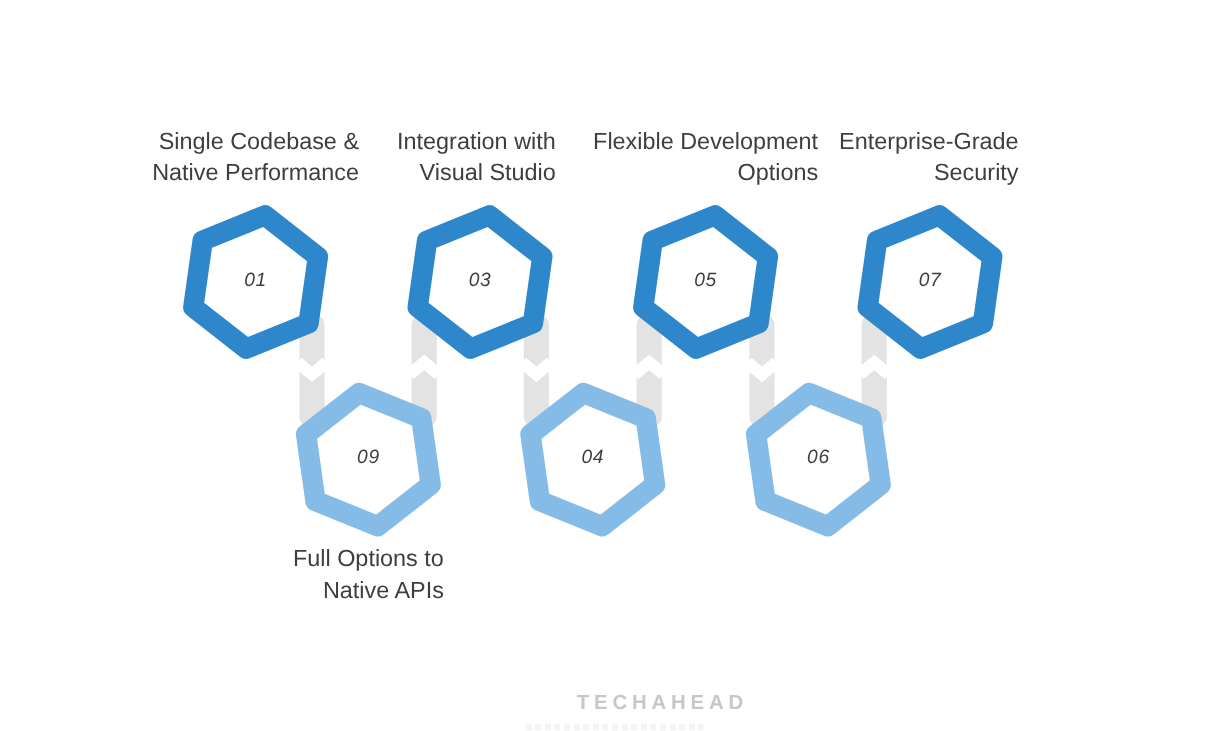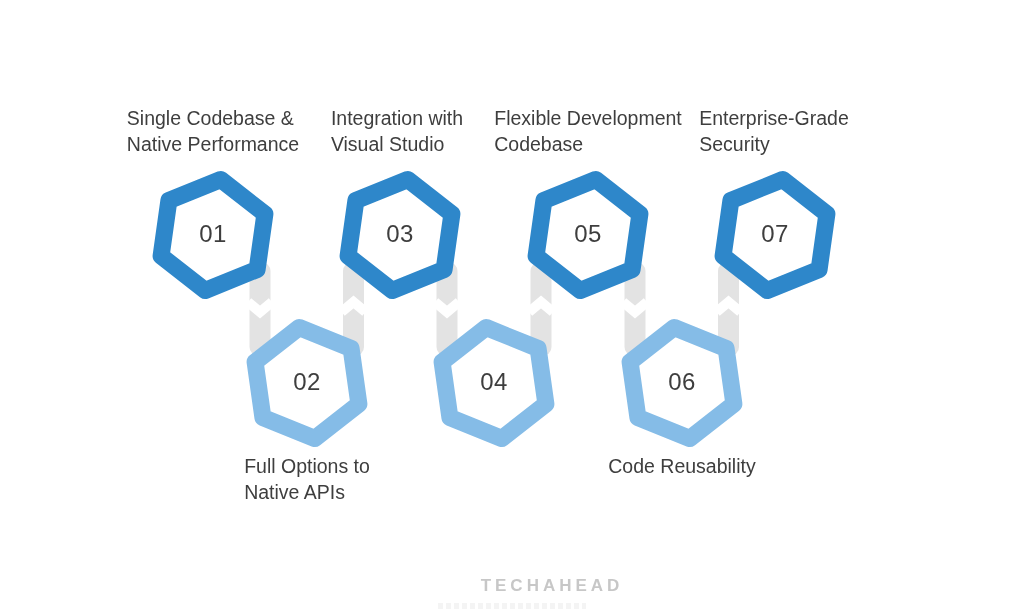--- a/index.html
+++ b/index.html
@@ -22,28 +22,29 @@
   }
   .shapes-layer { position: absolute; left: 0; top: 0; }
   .band { fill: var(--connector-gray); }
   .band-notch { fill: none; stroke: #ffffff; stroke-width: 10; stroke-linejoin: miter; }
   .hex { fill: #ffffff; stroke-width: 17; stroke-linejoin: round; }
   .hex-dark { stroke: var(--dark-blue); }
   .hex-light { stroke: var(--light-blue); }
   .hex-number {
     position: absolute;
     transform: translate(-50%, -50%);
-    font-size: 24px;
+    font-size: 16px;
     letter-spacing: 0.5px;
     color: var(--text-color);
+    font-style: italic;
   }
   .item-label {
     position: absolute;
     transform: translateX(-50%);
-    text-align: left;
+    text-align: right;
     white-space: pre-line;
     font-size: 19.5px;
     line-height: 26px;
     color: var(--text-color);
   }
   .brand-logo {
     position: absolute;
     top: 576px;
     left: 512px;
     transform: translateX(-50%);
@@ -113,35 +114,34 @@
     </g>
     <g>
       <polygon class="hex hex-light" points="486.2,327.5 538.1,348.5 545.9,404.0 501.8,438.5 449.9,417.5 442.1,362.0"></polygon>
     </g>
     <g>
       <polygon class="hex hex-light" points="674.2,327.5 726.1,348.5 733.9,404.0 689.8,438.5 637.9,417.5 630.1,362.0"></polygon>
     </g>
   </svg>
 
   <div class="hex-number" style="left:213px; top:234px">01</div>
-  <div class="hex-number" style="left:307px; top:382px">02</div>
+  <div class="hex-number" style="left:307px; top:382px">09</div>
   <div class="hex-number" style="left:400px; top:234px">03</div>
   <div class="hex-number" style="left:494px; top:382px">04</div>
   <div class="hex-number" style="left:588px; top:234px">05</div>
   <div class="hex-number" style="left:682px; top:382px">06</div>
   <div class="hex-number" style="left:775px; top:234px">07</div>
 
   <div class="item-label" style="left:213px; top:105px">Single Codebase &amp;
 Native Performance</div>
   <div class="item-label" style="left:307px; top:453px">Full Options to
 Native APIs</div>
   <div class="item-label" style="left:397px; top:105px">Integration with
 Visual Studio</div>
   <div class="item-label" style="left:588px; top:105px">Flexible Development
-Codebase</div>
-  <div class="item-label" style="left:682px; top:453px">Code Reusability</div>
+Options</div>
   <div class="item-label" style="left:774px; top:105px">Enterprise-Grade
 Security</div>
 
   <div class="brand-logo">TECHAHEAD</div>
   <div class="tagline-smudge"></div>
 
 </div>
 
 </body></html>

